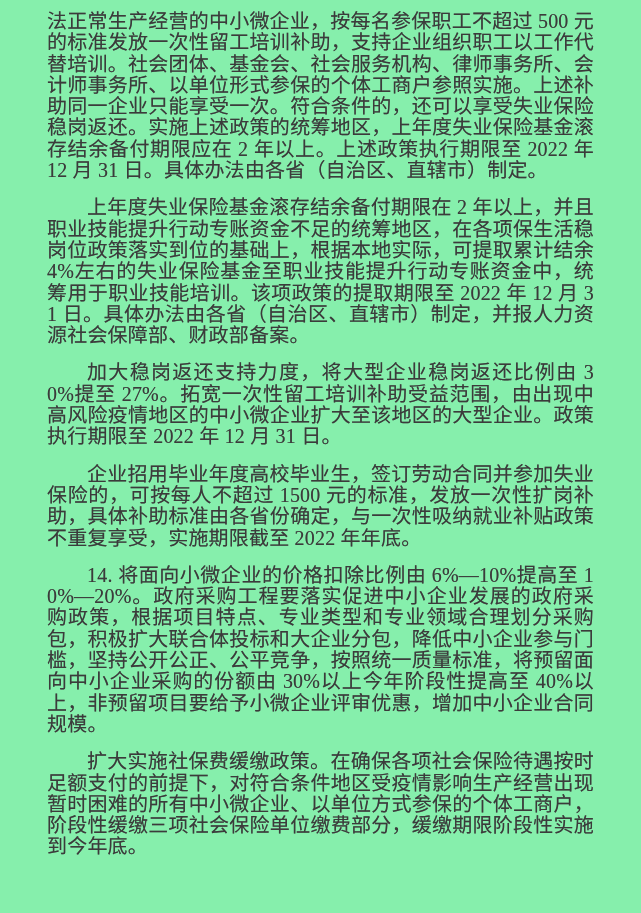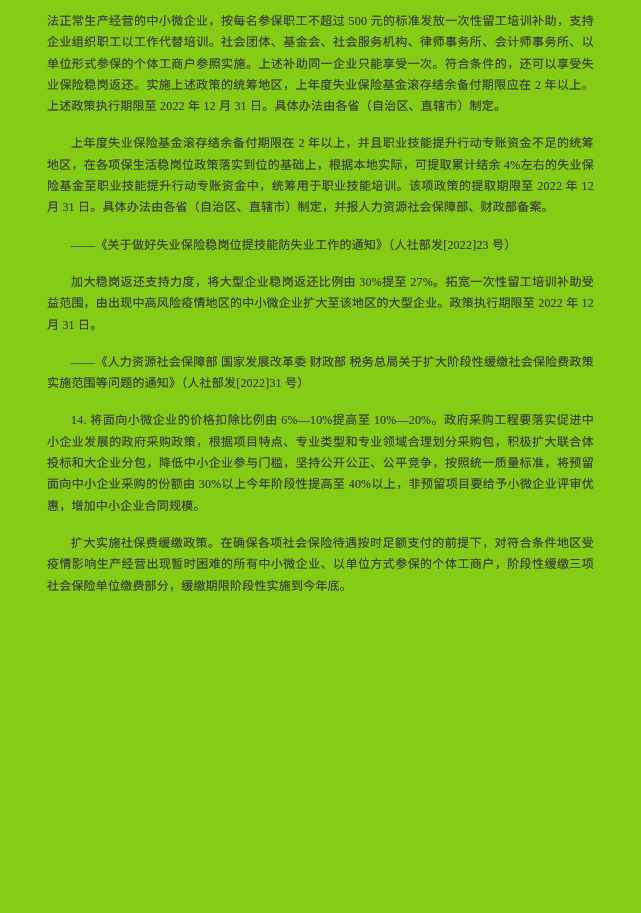--- a/index.html
+++ b/index.html
@@ -10,23 +10,23 @@
       width: 641px;
       height: 913px;
       background: #fbfbfa;
       overflow: hidden;
     }
     .doc-page {
       box-sizing: border-box;
       width: 641px;
       height: 913px;
       padding: 11px 47px 0 47px;
-      background: #84cc16;
+      background: #86efac;
       font-family: "Liberation Serif", "DejaVu Serif", serif;
-      font-size: 12px;
+      font-size: 20px;
       line-height: 21.3px;
       color: #3b3b3b;
       text-align: justify;
       text-justify: inter-ideograph;
       
       text-shadow: 0 0 0.4px rgba(70,70,70,0.55);
       letter-spacing: 0.2px;
     }
     .para {
       margin: 0 0 16px 0;
@@ -36,18 +36,17 @@
       text-indent: 2em;
       font-family: Liberation Serif, serif;
     }
   </style>
 </head>
 <body>
 
 <div class="doc-page">
   <p class="para">法正常生产经营的中小微企业，按每名参保职工不超过 500 元的标准发放一次性留工培训补助，支持企业组织职工以工作代替培训。社会团体、基金会、社会服务机构、律师事务所、会计师事务所、以单位形式参保的个体工商户参照实施。上述补助同一企业只能享受一次。符合条件的，还可以享受失业保险稳岗返还。实施上述政策的统筹地区，上年度失业保险基金滚存结余备付期限应在 2 年以上。上述政策执行期限至 2022 年 12 月 31 日。具体办法由各省（自治区、直辖市）制定。</p>
   <p class="para indent">上年度失业保险基金滚存结余备付期限在 2 年以上，并且职业技能提升行动专账资金不足的统筹地区，在各项保生活稳岗位政策落实到位的基础上，根据本地实际，可提取累计结余 4%左右的失业保险基金至职业技能提升行动专账资金中，统筹用于职业技能培训。该项政策的提取期限至 2022 年 12 月 31 日。具体办法由各省（自治区、直辖市）制定，并报人力资源社会保障部、财政部备案。</p>
-  <p class="para indent">——《关于做好失业保险稳岗位提技能防失业工作的通知》（人社部发[2022]23 号）</p>
   <p class="para indent">加大稳岗返还支持力度，将大型企业稳岗返还比例由 30%提至 27%。拓宽一次性留工培训补助受益范围，由出现中高风险疫情地区的中小微企业扩大至该地区的大型企业。政策执行期限至 2022 年 12 月 31 日。</p>
-  <p class="para indent">——《人力资源社会保障部 国家发展改革委 财政部 税务总局关于扩大阶段性缓缴社会保险费政策实施范围等问题的通知》（人社部发[2022]31 号）</p>
+  <p class="para indent">企业招用毕业年度高校毕业生，签订劳动合同并参加失业保险的，可按每人不超过 1500 元的标准，发放一次性扩岗补助，具体补助标准由各省份确定，与一次性吸纳就业补贴政策不重复享受，实施期限截至 2022 年年底。</p>
   <p class="para indent">14. 将面向小微企业的价格扣除比例由 6%—10%提高至 10%—20%。政府采购工程要落实促进中小企业发展的政府采购政策，根据项目特点、专业类型和专业领域合理划分采购包，积极扩大联合体投标和大企业分包，降低中小企业参与门槛，坚持公开公正、公平竞争，按照统一质量标准，将预留面向中小企业采购的份额由 30%以上今年阶段性提高至 40%以上，非预留项目要给予小微企业评审优惠，增加中小企业合同规模。</p>
   <p class="para indent">扩大实施社保费缓缴政策。在确保各项社会保险待遇按时足额支付的前提下，对符合条件地区受疫情影响生产经营出现暂时困难的所有中小微企业、以单位方式参保的个体工商户，阶段性缓缴三项社会保险单位缴费部分，缓缴期限阶段性实施到今年底。</p>
 </div>
 
 </body></html>

